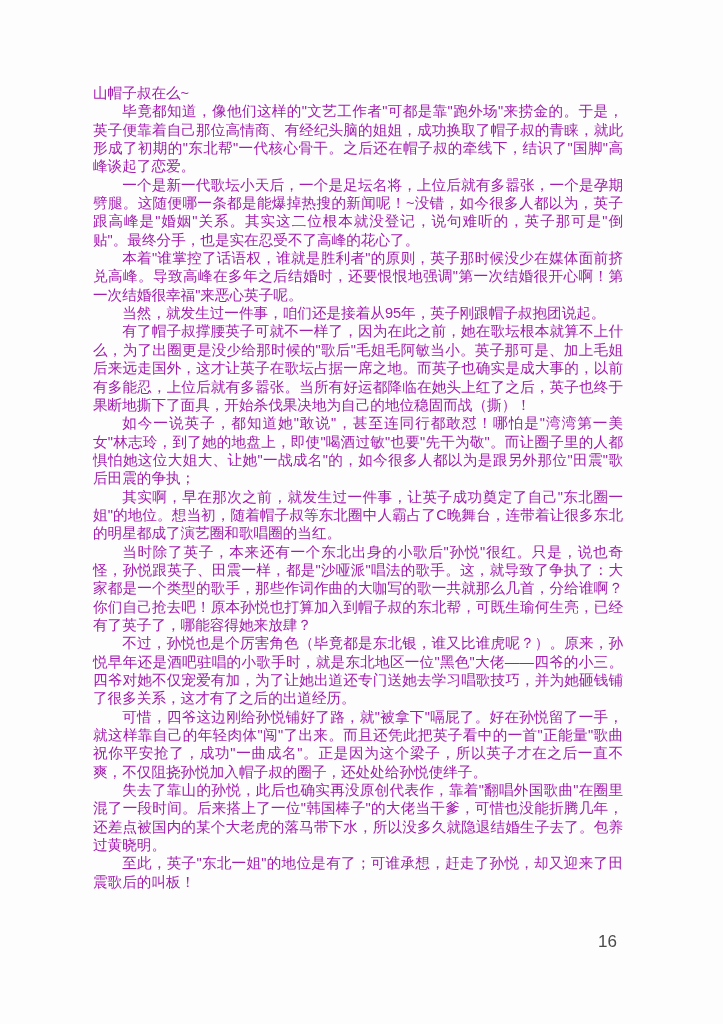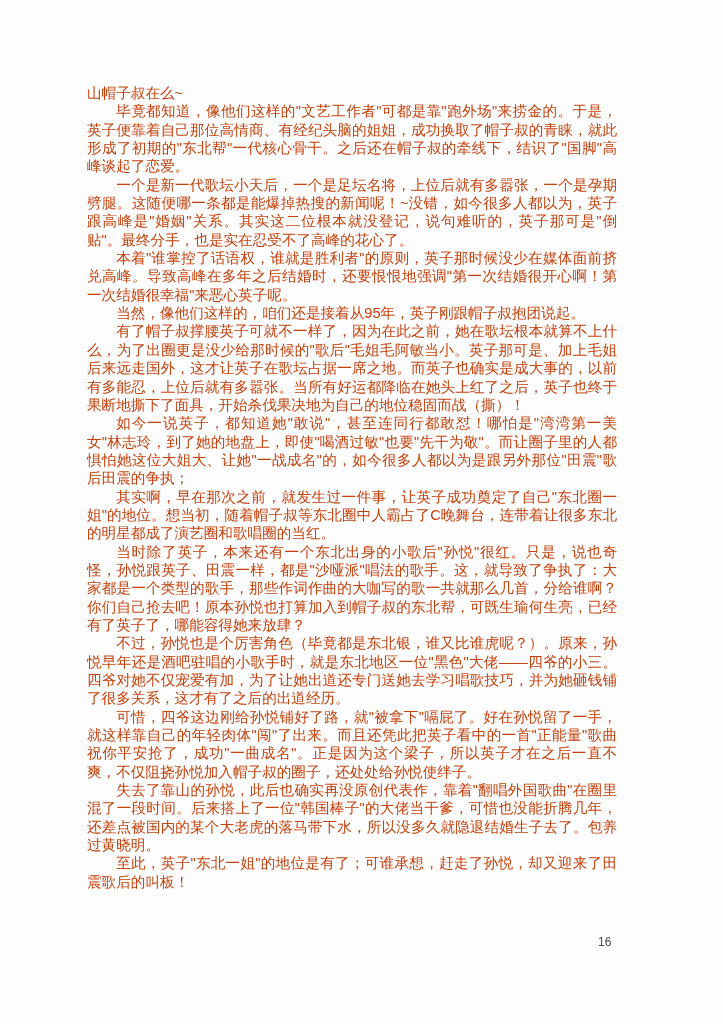--- a/index.html
+++ b/index.html
@@ -14,58 +14,58 @@
     position: relative;
     overflow: hidden;
   }
   .page {
     position: absolute;
     inset: 0;
     background: #fdfdfd;
   }
   .text-block {
     position: absolute;
-    left: 87px;
+    left: 93px;
     top: 84px;
     width: 530px;
     font-size: 14.6px;
     line-height: 18.35px;
-    color: #c2410c;
+    color: #a21caf;
     text-align: justify;
     text-justify: inter-ideograph;
     word-break: break-all;
   }
   .text-block p {
     margin: 0;
     padding: 0;
     text-indent: 2em;
   }
   .text-block p.opening {
     text-indent: 0;
   }
   .page-number {
     position: absolute;
     left: 598px;
     top: 934px;
-    font-size: 12px;
+    font-size: 17px;
     line-height: 16px;
     color: #4a4a4a;
   }
 </style>
 </head>
 <body>
 
 <div class="page">
   <div class="text-block">
     <p class="opening">山帽子叔在么~</p>
     <div id="paragraphs">
         <p>毕竟都知道，像他们这样的"文艺工作者"可都是靠"跑外场"来捞金的。于是，英子便靠着自己那位高情商、有经纪头脑的姐姐，成功换取了帽子叔的青睐，就此形成了初期的"东北帮"一代核心骨干。之后还在帽子叔的牵线下，结识了"国脚"高峰谈起了恋爱。</p>
         <p>一个是新一代歌坛小天后，一个是足坛名将，上位后就有多嚣张，一个是孕期劈腿。这随便哪一条都是能爆掉热搜的新闻呢！~没错，如今很多人都以为，英子跟高峰是"婚姻"关系。其实这二位根本就没登记，说句难听的，英子那可是"倒贴"。最终分手，也是实在忍受不了高峰的花心了。</p>
         <p>本着"谁掌控了话语权，谁就是胜利者"的原则，英子那时候没少在媒体面前挤兑高峰。导致高峰在多年之后结婚时，还要恨恨地强调"第一次结婚很开心啊！第一次结婚很幸福"来恶心英子呢。</p>
-        <p>当然，像他们这样的，咱们还是接着从95年，英子刚跟帽子叔抱团说起。</p>
+        <p>当然，就发生过一件事，咱们还是接着从95年，英子刚跟帽子叔抱团说起。</p>
         <p>有了帽子叔撑腰英子可就不一样了，因为在此之前，她在歌坛根本就算不上什么，为了出圈更是没少给那时候的"歌后"毛姐毛阿敏当小。英子那可是、加上毛姐后来远走国外，这才让英子在歌坛占据一席之地。而英子也确实是成大事的，以前有多能忍，上位后就有多嚣张。当所有好运都降临在她头上红了之后，英子也终于果断地撕下了面具，开始杀伐果决地为自己的地位稳固而战（撕）！</p>
         <p>如今一说英子，都知道她"敢说"，甚至连同行都敢怼！哪怕是"湾湾第一美女"林志玲，到了她的地盘上，即使"喝酒过敏"也要"先干为敬"。而让圈子里的人都惧怕她这位大姐大、让她"一战成名"的，如今很多人都以为是跟另外那位"田震"歌后田震的争执；</p>
         <p>其实啊，早在那次之前，就发生过一件事，让英子成功奠定了自己"东北圈一姐"的地位。想当初，随着帽子叔等东北圈中人霸占了C晚舞台，连带着让很多东北的明星都成了演艺圈和歌唱圈的当红。</p>
         <p>当时除了英子，本来还有一个东北出身的小歌后"孙悦"很红。只是，说也奇怪，孙悦跟英子、田震一样，都是"沙哑派"唱法的歌手。这，就导致了争执了：大家都是一个类型的歌手，那些作词作曲的大咖写的歌一共就那么几首，分给谁啊？你们自己抢去吧！原本孙悦也打算加入到帽子叔的东北帮，可既生瑜何生亮，已经有了英子了，哪能容得她来放肆？</p>
         <p>不过，孙悦也是个厉害角色（毕竟都是东北银，谁又比谁虎呢？）。原来，孙悦早年还是酒吧驻唱的小歌手时，就是东北地区一位"黑色"大佬——四爷的小三。四爷对她不仅宠爱有加，为了让她出道还专门送她去学习唱歌技巧，并为她砸钱铺了很多关系，这才有了之后的出道经历。</p>
         <p>可惜，四爷这边刚给孙悦铺好了路，就"被拿下"嗝屁了。好在孙悦留了一手，就这样靠自己的年轻肉体"闯"了出来。而且还凭此把英子看中的一首"正能量"歌曲祝你平安抢了，成功"一曲成名"。正是因为这个梁子，所以英子才在之后一直不爽，不仅阻挠孙悦加入帽子叔的圈子，还处处给孙悦使绊子。</p>
         <p>失去了靠山的孙悦，此后也确实再没原创代表作，靠着"翻唱外国歌曲"在圈里混了一段时间。后来搭上了一位"韩国棒子"的大佬当干爹，可惜也没能折腾几年，还差点被国内的某个大老虎的落马带下水，所以没多久就隐退结婚生子去了。包养过黄晓明。</p>
         <p>至此，英子"东北一姐"的地位是有了；可谁承想，赶走了孙悦，却又迎来了田震歌后的叫板！</p>
       </div>
   </div>

